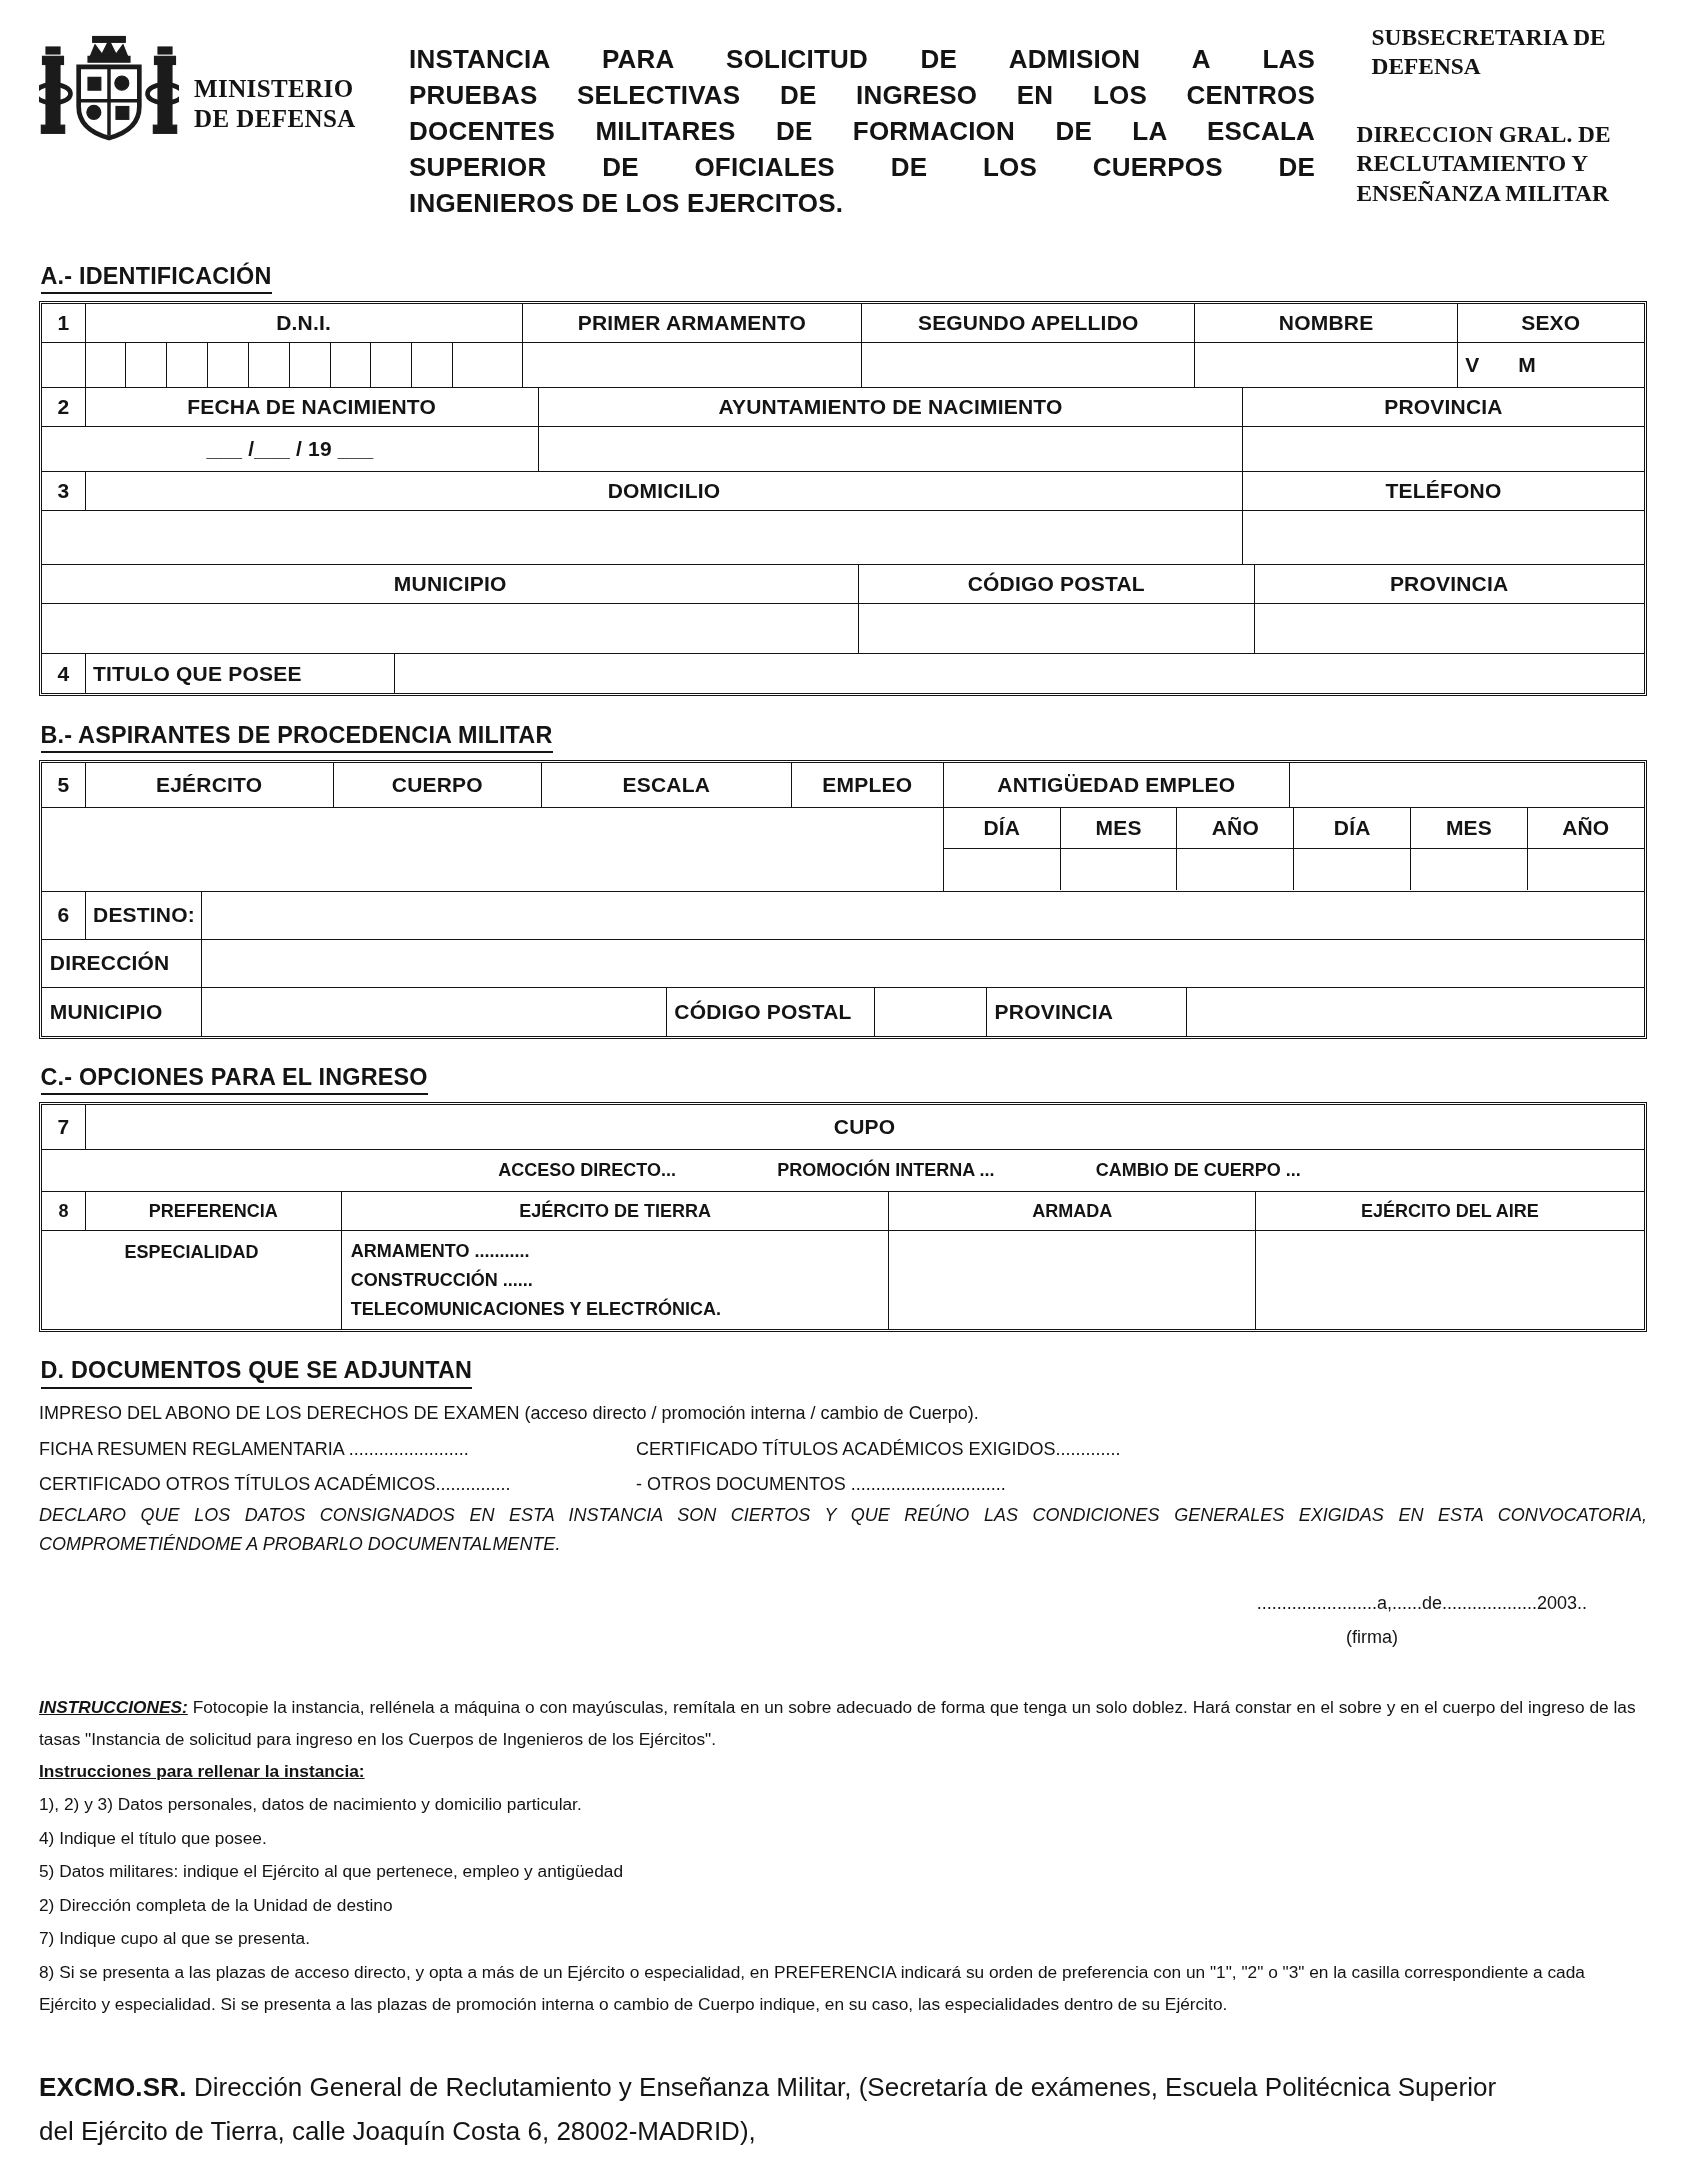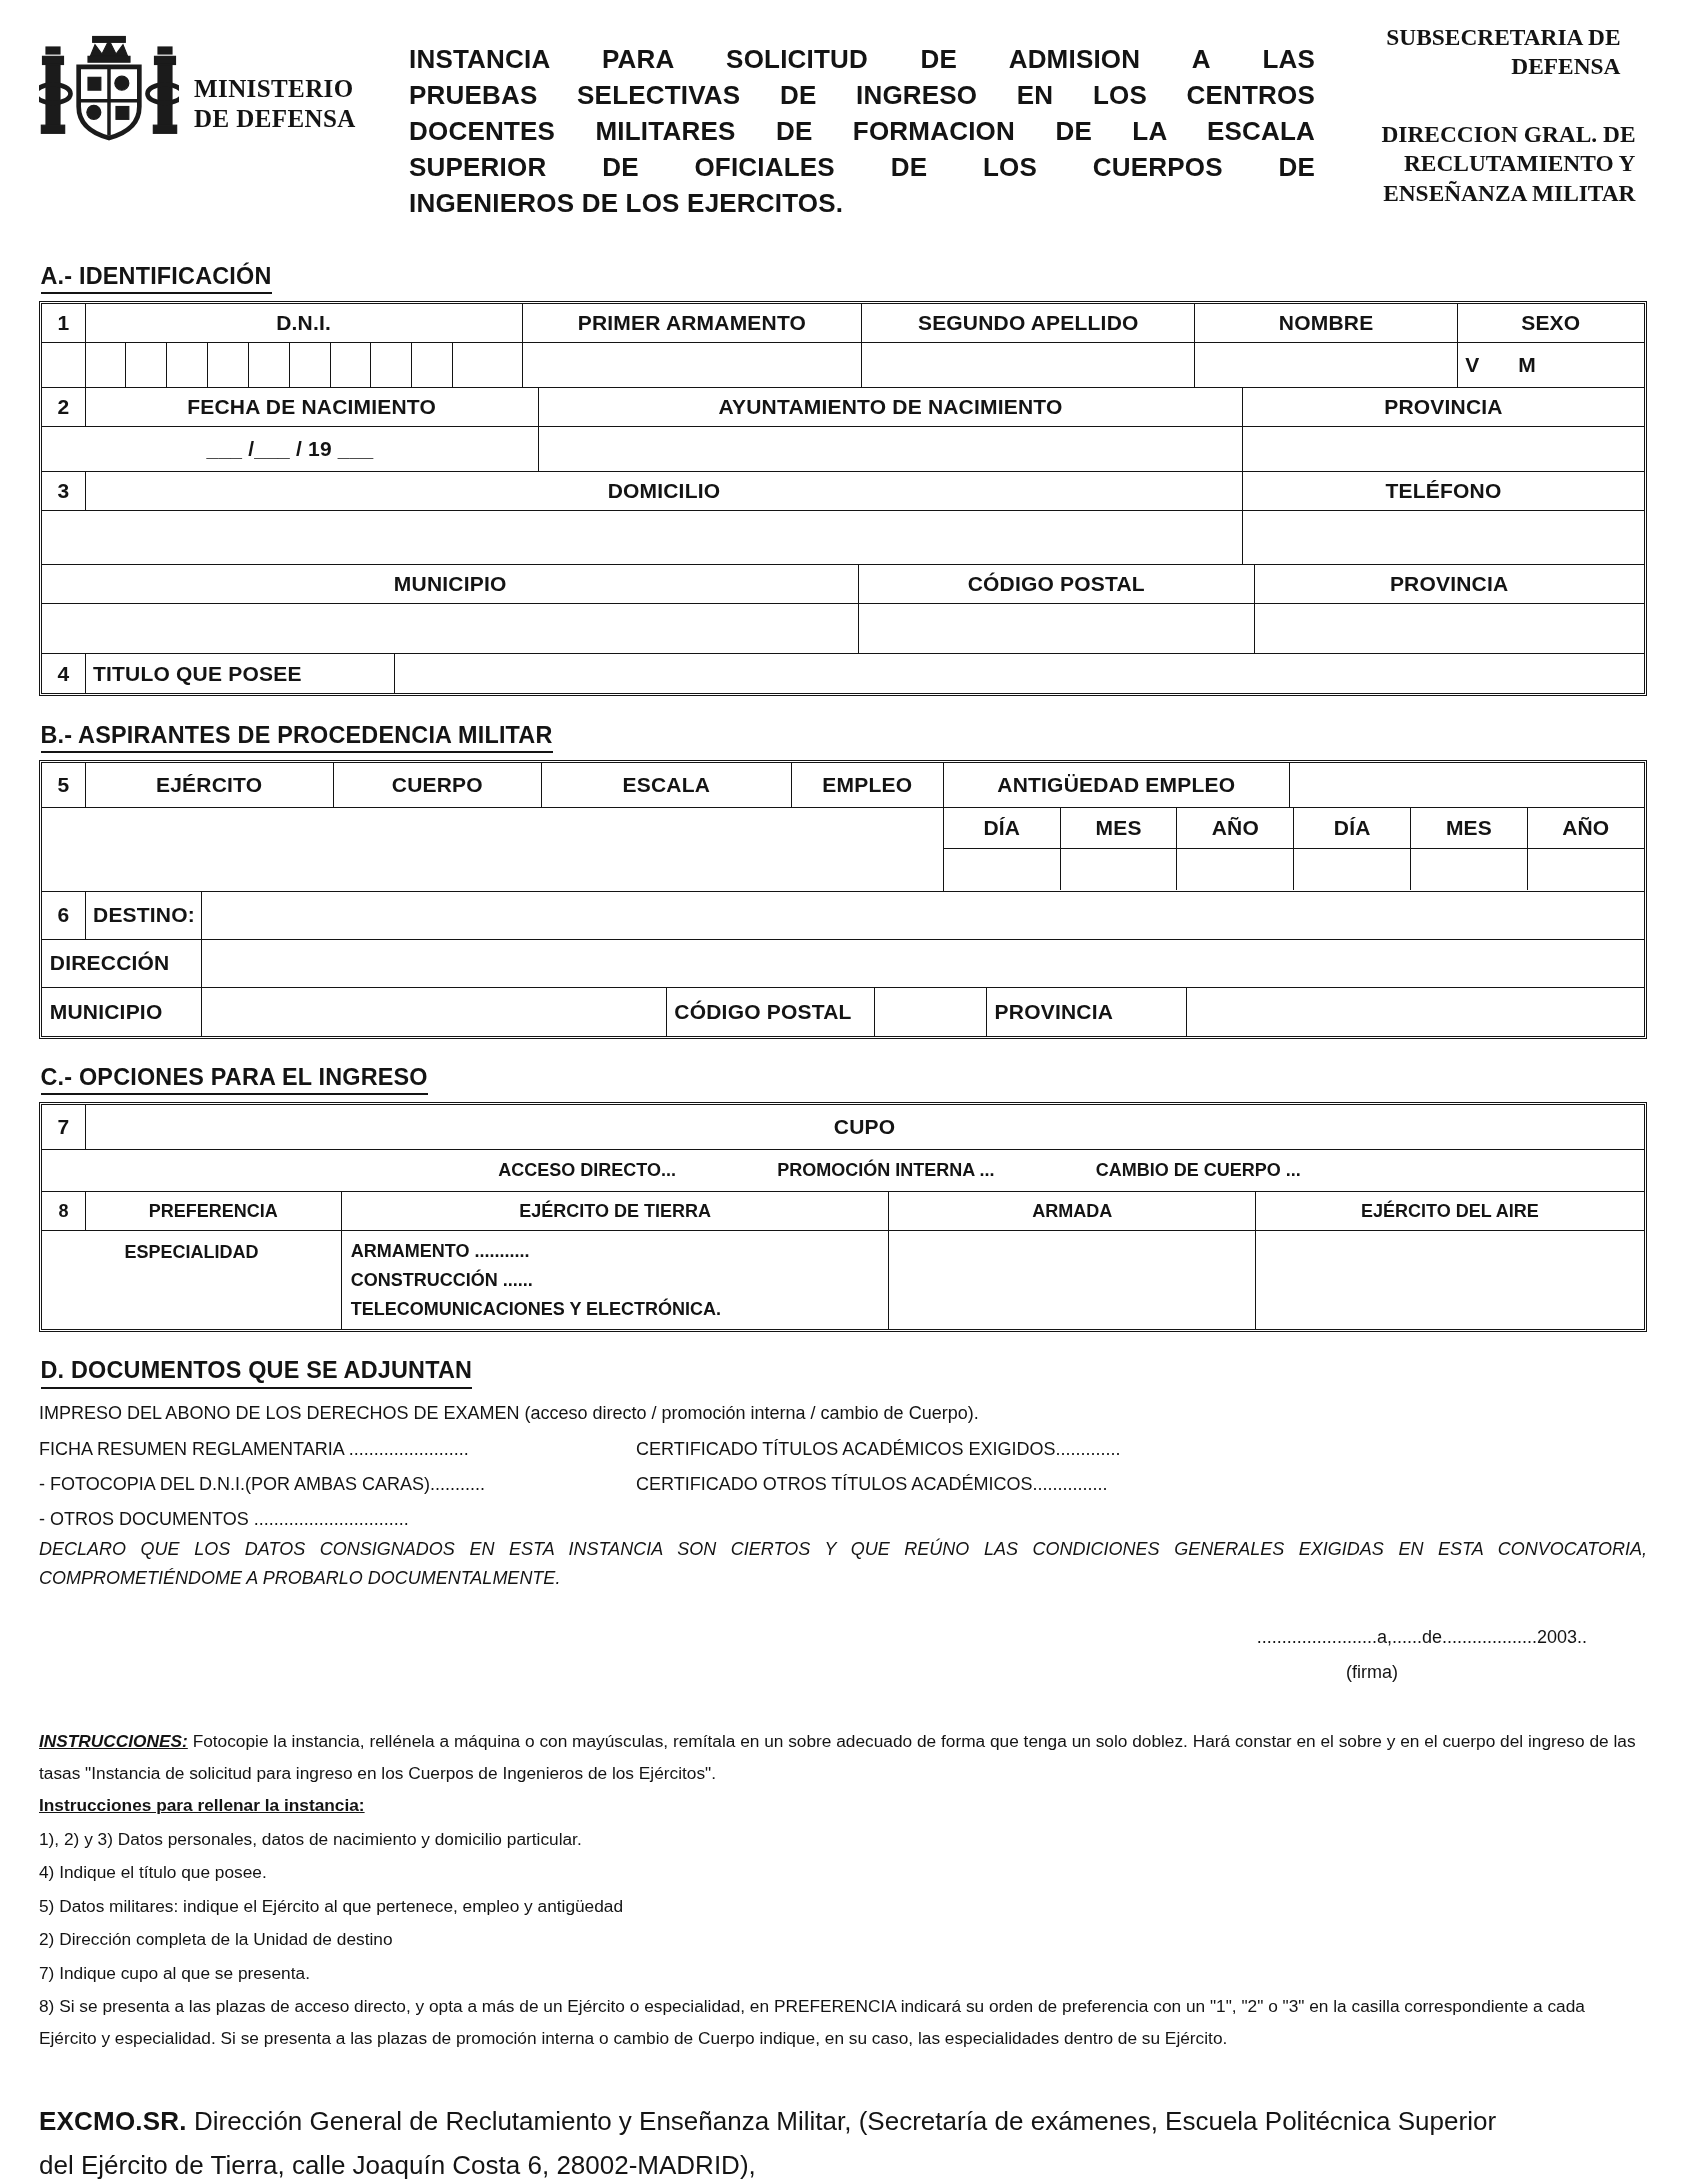--- a/index.html
+++ b/index.html
@@ -19,21 +19,21 @@
     flex:0 0 auto; width:200px; padding-top:59px;
     font-family:"Liberation Serif", serif; font-weight:bold;
     font-size:25px; line-height:1.2; letter-spacing:0.4px;
   }
   .title-box { flex:1 1 auto; padding:26px 30px 0 15px; }
   .title-line {
     font-weight:bold; font-size:26px; line-height:36px;
     text-align:justify; text-align-last:justify; letter-spacing:0.2px;
   }
   .title-line.last { text-align-last:left; }
-  .hdr-right { flex:0 0 auto; width:302px; padding-top:7.5px; text-align:right;
+  .hdr-right { flex:0 0 auto; width:302px; padding-top:7.5px; text-align:left;
     font-family:"Liberation Serif", serif; font-weight:bold; font-size:23.4px; line-height:1.25; }
   .hdr-right .blk2 { margin-top:39px; }
 
   
   .sec-heading {
     font-weight:bold; font-size:23.4px; letter-spacing:0.2px;
     display:inline-block; border-bottom:2.3px solid #141414;
     padding-bottom:2.3px; margin:19.6px 0 3px 1.5px;
   }
 
@@ -312,21 +312,20 @@
   </div>
 
   
   <div class="sec-heading">D. DOCUMENTOS QUE SE ADJUNTAN</div>
 
   <div class="docs">
     <div class="first-line">IMPRESO DEL ABONO DE LOS DERECHOS DE EXAMEN  (acceso directo / promoción interna / cambio de Cuerpo).</div>
     <div class="doc-grid">
       <div>FICHA RESUMEN REGLAMENTARIA ........................</div>
       <div>CERTIFICADO TÍTULOS ACADÉMICOS EXIGIDOS.............</div>
-      <div>- FOTOCOPIA DEL D.N.I.(POR AMBAS CARAS)...........</div>
       <div>CERTIFICADO OTROS TÍTULOS ACADÉMICOS...............</div>
       <div>- OTROS DOCUMENTOS ...............................</div>
     </div>
     <div class="declaration">
       <div class="decl-l1">DECLARO QUE LOS DATOS CONSIGNADOS EN ESTA INSTANCIA SON CIERTOS Y QUE REÚNO LAS CONDICIONES GENERALES EXIGIDAS EN ESTA CONVOCATORIA,</div>
       <div>COMPROMETIÉNDOME A PROBARLO DOCUMENTALMENTE.</div>
     </div>
     <div class="date-line">........................a,......de...................2003..</div>
     <div class="firma-line">(firma)</div>
   </div>

